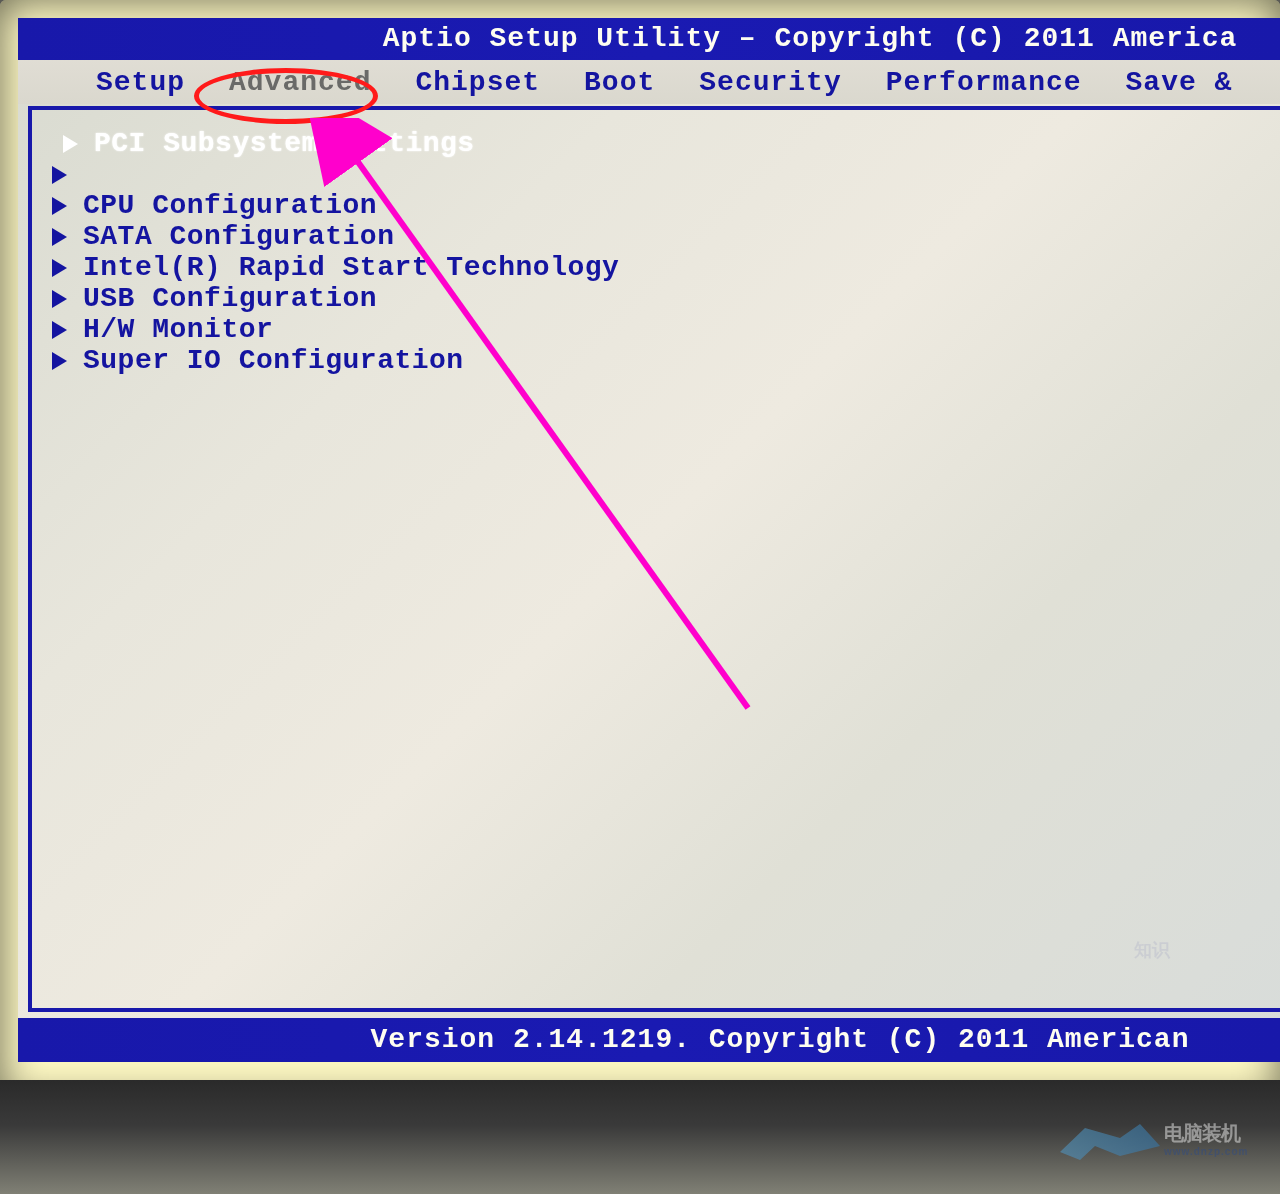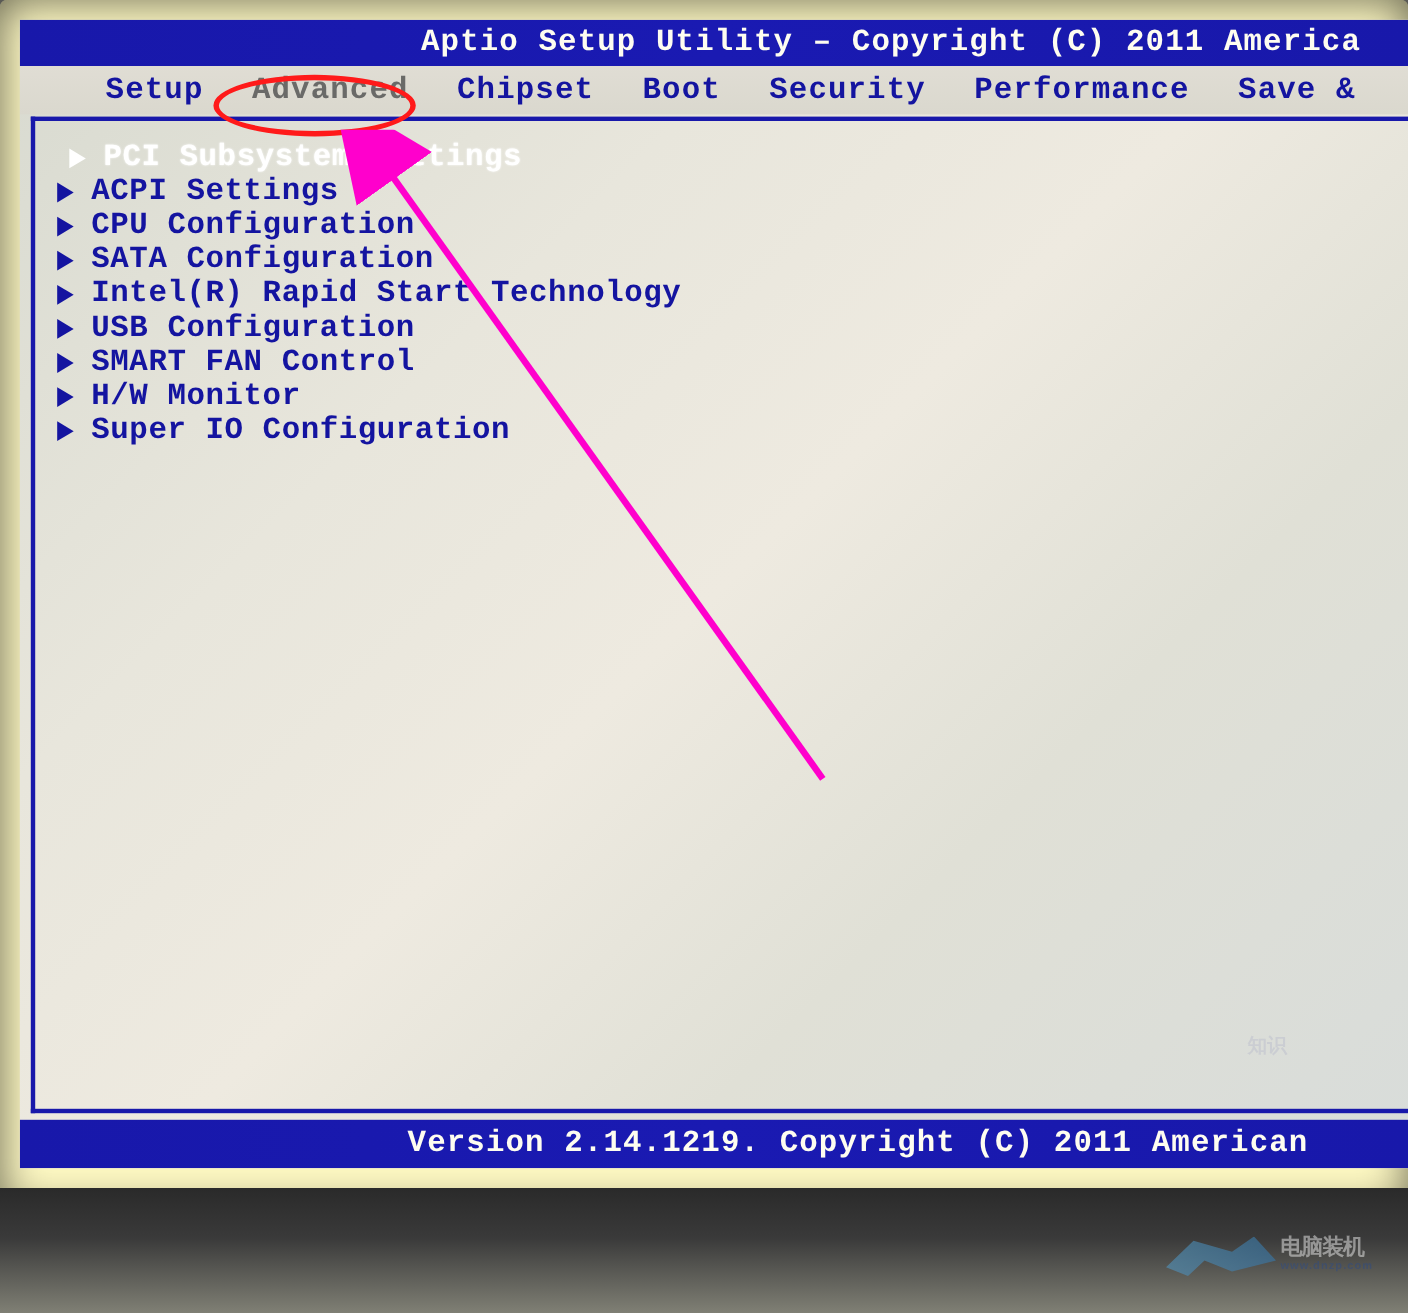--- a/index.html
+++ b/index.html
@@ -241,41 +241,36 @@
 
     <div class="content-frame"></div>
 
     <div class="menu-list">
       <div class="menu-item selected">
         <span class="arrow"></span>
         <span>PCI Subsystem Settings</span>
       </div>
       <div class="menu-item">
         <span class="arrow"></span>
-        <span>ACPI Settings</span>
       </div>
       <div class="menu-item">
         <span class="arrow"></span>
         <span>CPU Configuration</span>
       </div>
       <div class="menu-item">
         <span class="arrow"></span>
         <span>SATA Configuration</span>
       </div>
       <div class="menu-item">
         <span class="arrow"></span>
         <span>Intel(R) Rapid Start Technology</span>
       </div>
       <div class="menu-item">
         <span class="arrow"></span>
         <span>USB Configuration</span>
-      </div>
-      <div class="menu-item">
-        <span class="arrow"></span>
-        <span>SMART FAN Control</span>
       </div>
       <div class="menu-item">
         <span class="arrow"></span>
         <span>H/W Monitor</span>
       </div>
       <div class="menu-item">
         <span class="arrow"></span>
         <span>Super IO Configuration</span>
       </div>
     </div>

